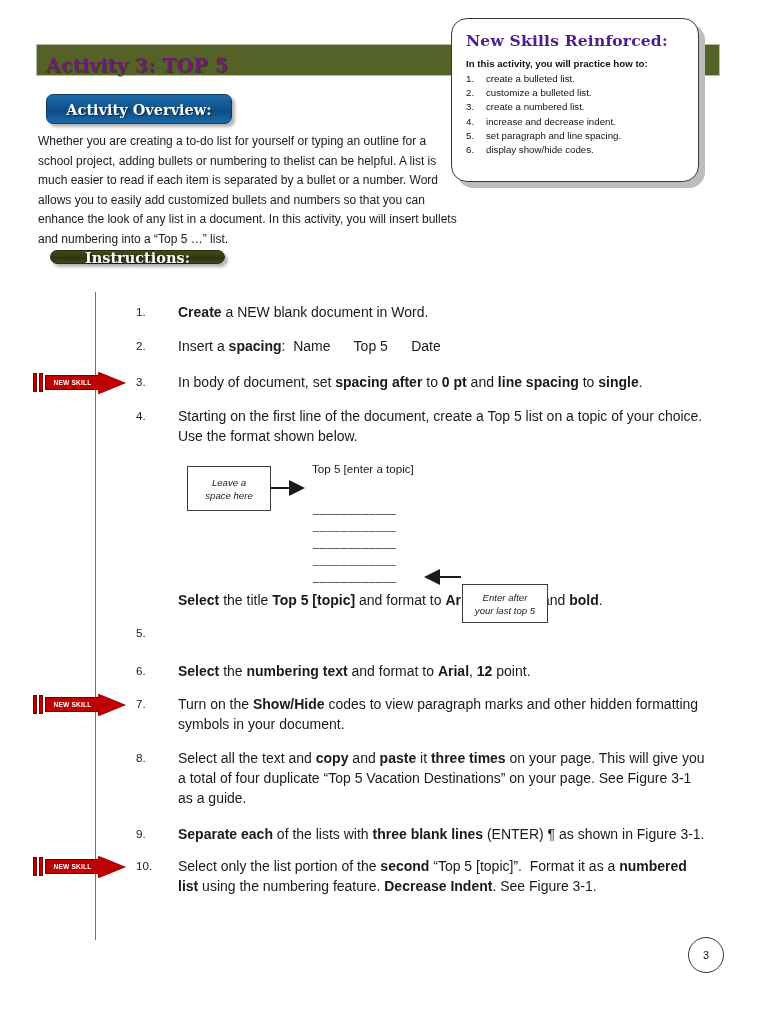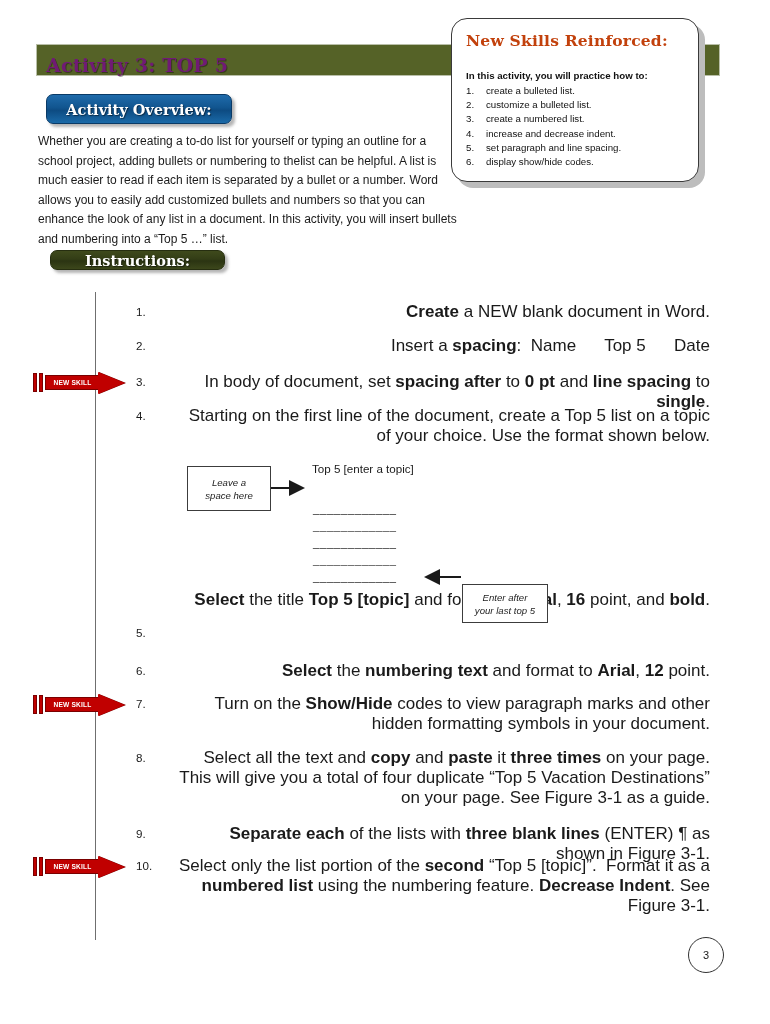--- a/index.html
+++ b/index.html
@@ -64,22 +64,22 @@
     background: #ffffff;
     border: 1.5px solid #3a3a3a;
     border-radius: 16px;
     box-sizing: border-box;
     padding: 10px 12px 8px 14px;
   }
   .skills-title {
     font-family: "DejaVu Serif", serif;
     font-weight: bold;
     font-size: 15.5px;
-    color: #c2410c;
-    margin: 2px 0 20px 0;
+    color: #4c1d95;
+    margin: 2px 0 8px 0;
     letter-spacing: 0.2px;
   }
   .skills-lead {
     font-size: 9.7px;
     font-weight: bold;
     color: #111;
     margin-bottom: 3px;
   }
   .skills-list {
     list-style: none;
@@ -117,21 +117,21 @@
     width: 186px;
     height: 30px;
     font-size: 14.5px;
     background: linear-gradient(180deg, #1f6bab 0%, #11558f 45%, #0d4b82 55%, #1a6aa8 100%);
     border: 1px solid #0a3a66;
   }
   .btn-instructions {
     left: 50px;
     top: 250px;
     width: 175px;
-    height: 20px;
+    height: 14px;
     font-size: 14.5px;
     background: linear-gradient(180deg, #3f4a1c 0%, #333d16 45%, #2b3412 55%, #3c471b 100%);
     border: 1px solid #262e10;
   }
 
   
   .overview-text {
     position: absolute;
     left: 38px;
     top: 132px;
@@ -163,24 +163,23 @@
     left: 136px;
     width: 34px;
     font-size: 11.6px;
     line-height: 20px;
     color: #1a1a1a;
   }
   .instr-body {
     position: absolute;
     left: 178px;
     width: 532px;
-    font-size: 17px;
+    font-size: 14px;
     line-height: 20px;
     color: #1a1a1a;
-    text-align: right;
   }
   .instr-body b { font-weight: bold; }
 
   
   .newskill {
     position: absolute;
     left: 33px;
     height: 22px;
     display: flex;
     align-items: center;

